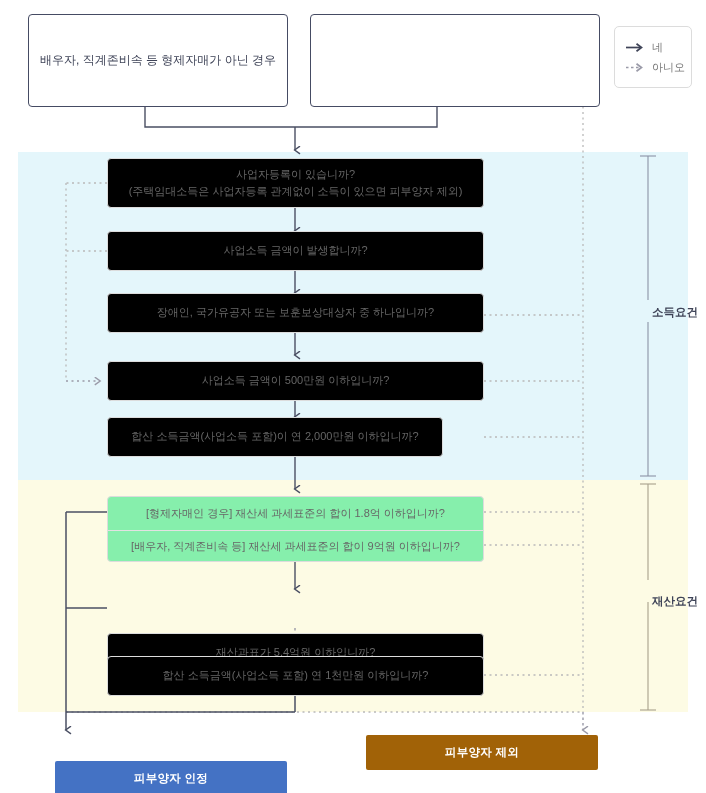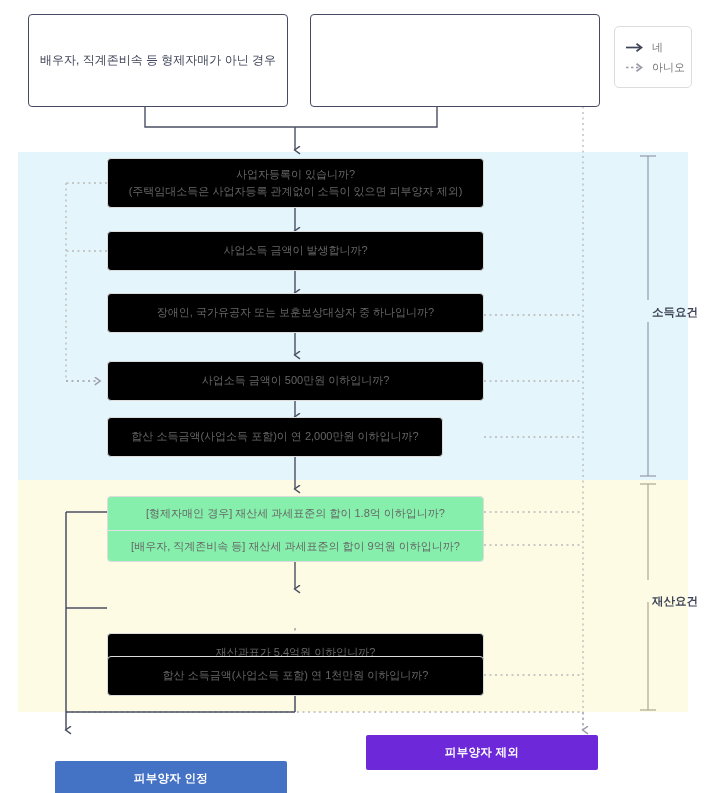--- a/index.html
+++ b/index.html
@@ -85,21 +85,21 @@
   
   .result{
     position:absolute;
     box-sizing:border-box;
     height:35px;
     display:flex;align-items:center;justify-content:center;
     color:#ffffff;font-size:11.5px;font-weight:bold;letter-spacing:.3px;
     border-radius:2px;
   }
   #res-ok{left:55px;top:761px;width:232px;background:#4472c4;}
-  #res-no{left:366px;top:735px;width:232px;background:#6d28d9;}
+  #res-no{left:366px;top:735px;width:232px;background:#a16207;}
 
   
   #pair{position:absolute;left:107px;top:496px;width:377px;height:66px;
     box-sizing:border-box;border:1px solid #dcdcdc;border-radius:4px;background:#86efac;overflow:hidden;}
   #pair .half{height:32.5px;display:flex;align-items:center;justify-content:center;
     font-size:11px;color:#666;text-align:center;}
   #pair .half+.half{border-top:1px solid #e2e2e2;}
 </style>
 </head>
 <body>

